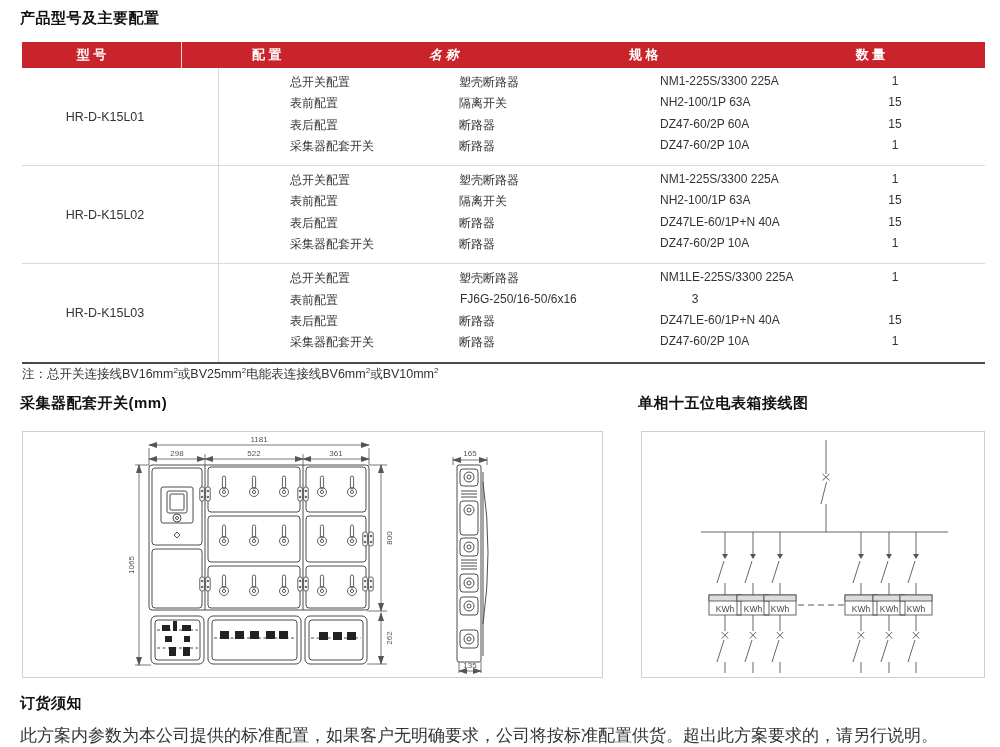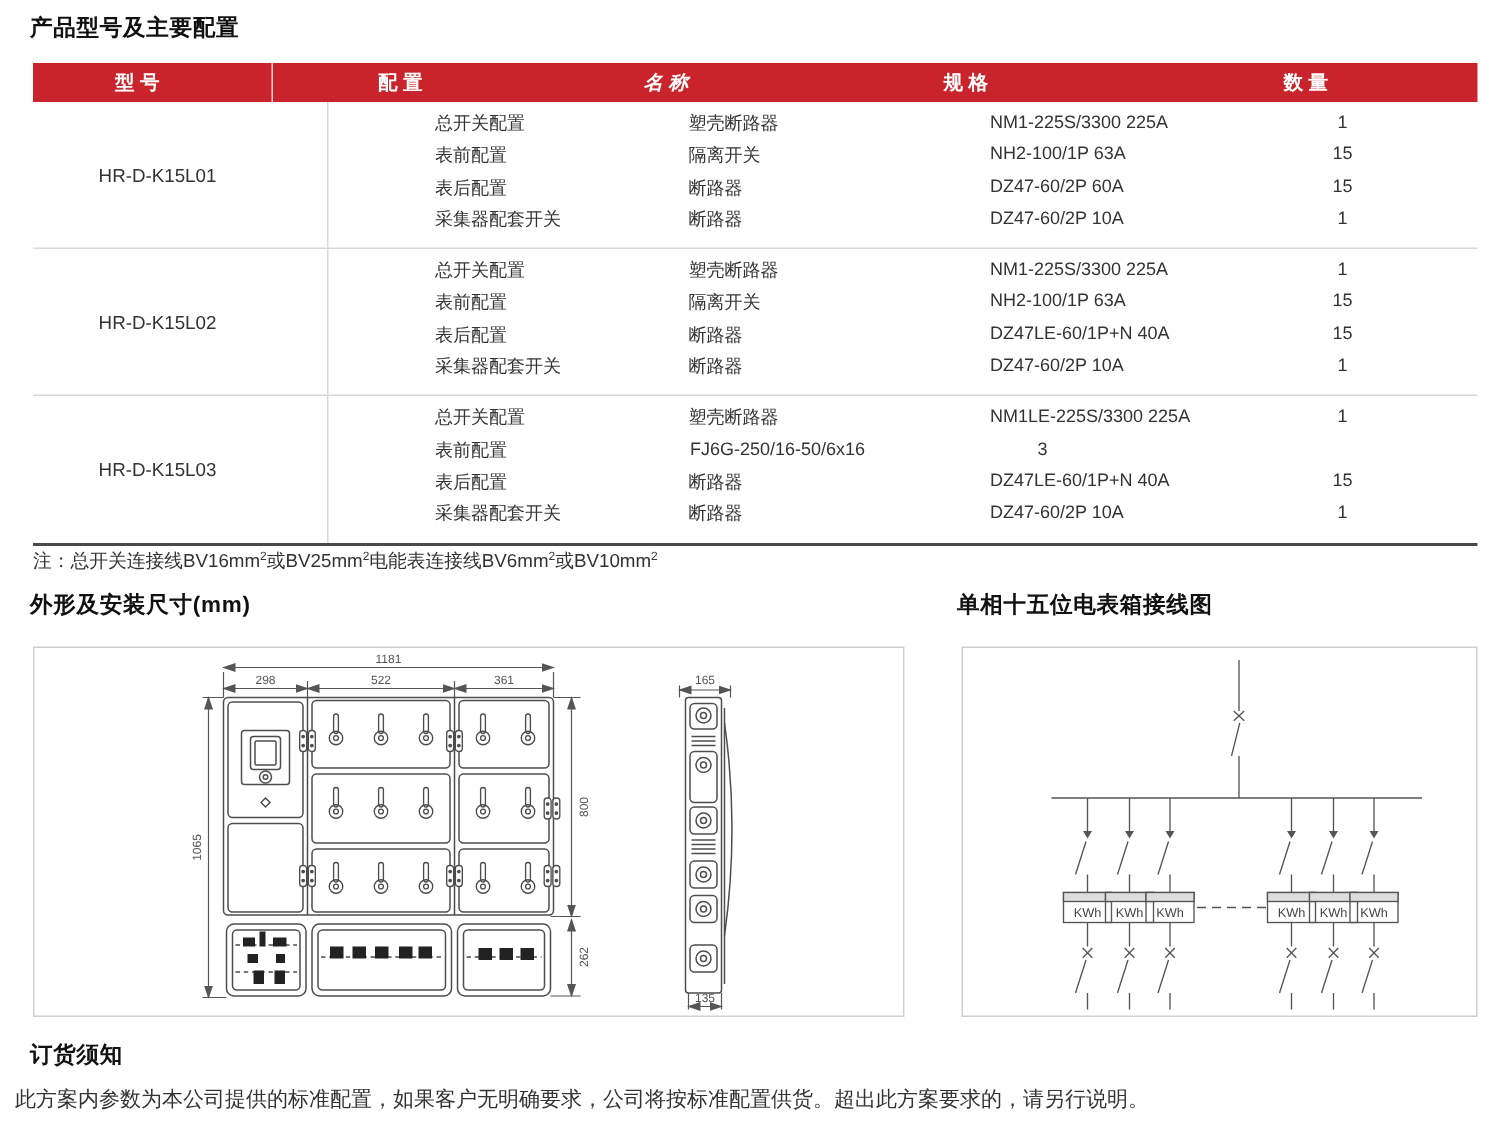--- a/index.html
+++ b/index.html
@@ -33,21 +33,21 @@
 
   .draw-box { position:absolute; border:1px solid #cfcfcf; background:#fff; }
   .box-left  { left:22px;  top:431px; width:581px; height:247px; }
   .box-right { left:641px; top:431px; width:344px; height:247px;padding-left:12px; }
   svg { display:block; }
   svg text { font-family:"Liberation Sans","DejaVu Sans",sans-serif; }
   .dim { font-size:8px; fill:#555; }
   .kwh { font-size:8.5px; fill:#444; }
 
   .order-title { left:20px; top:694px; }
-  .order-body { position:absolute; left:10px; top:724px; font-size:14px; color:#333; }
+  .order-body { position:absolute; left:20px; top:724px; font-size:17px; color:#333; }
 </style>
 </head>
 <body>
 
 <div class="page">
 
   <div class="sec-title" style="left:20px; top:9px;">产品型号及主要配置</div>
 
   <div class="spec-table">
     <div class="thead">
@@ -145,21 +145,21 @@
           <div class="td c5">1</div>
         </div>
       </div>
     </div>
   </div>
 
   <div class="note">
     <span>注：总开关连接线BV16mm</span><sup>2</sup><span>或BV25mm</span><sup>2</sup><span>电能表连接线BV6mm</span><sup>2</sup><span>或BV10mm</span><sup>2</sup>
   </div>
 
-  <div class="sec-title" style="left:20px; top:394px;">外形及安装尺寸(mm)</div>
+  <div class="sec-title" style="left:20px; top:394px;">采集器配套开关(mm)</div>
   <div class="sec-title" style="left:638px; top:394px;">单相十五位电表箱接线图</div>
 
   <div class="draw-box box-left">
     <svg width="579" height="245" viewBox="0 0 579 245">
       <defs>
         <marker id="ar" markerWidth="9" markerHeight="8" refX="8" refY="3" orient="auto-start-reverse" markerUnits="userSpaceOnUse">
           <path d="M0,0L9,3L0,6z" fill="#555"></path>
         </marker>
         <g id="keyhole" stroke="#4d4d4d" stroke-width="0.9" fill="none">
           <rect x="-1.6" y="0" width="3.2" height="13" rx="1.6"></rect>

